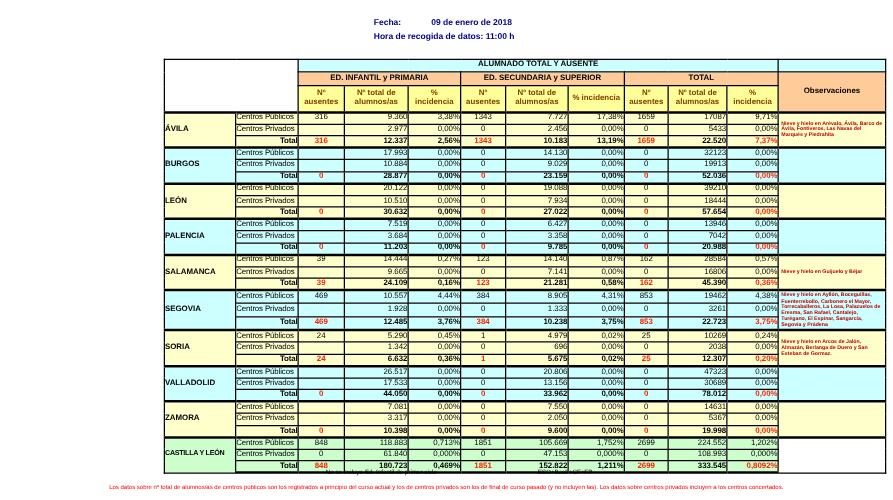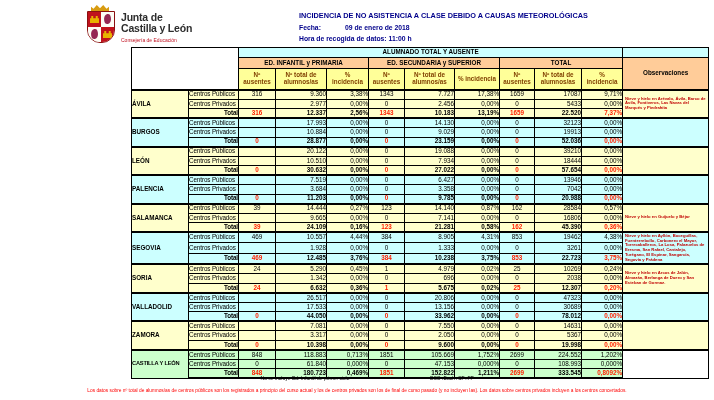--- a/index.html
+++ b/index.html
@@ -61,47 +61,22 @@
   .fn-inf{left:232px;width:146px;}
   .fn-sec{left:400px;width:104px;}
   .rednote{position:absolute;left:15px;top:388px;width:684px;text-align:center;
            font-size:4.8px;color:#FF0000;white-space:nowrap;overflow:hidden;}
 </style>
 </head>
 <body>
 
 <div class="page">
 
-  <div class="logo">
-    <div class="shield-wrap">
-      <div class="crown"></div>
-      <div class="shield">
-        <div class="q red">
-            <div class="castle"></div>
-          </div>
-        <div class="q white">
-            <div class="lion"></div>
-          </div>
-        <div class="q white">
-            <div class="lion"></div>
-          </div>
-        <div class="q red">
-            <div class="castle"></div>
-          </div>
-      </div>
-    </div>
-    <div class="logo-text">
-      <div class="logo-l1">Junta de</div>
-      <div class="logo-l1">Castilla y León</div>
-      <div class="logo-sub">Consejería de Educación</div>
-    </div>
-  </div>
 
   <div class="titles">
-    <div class="t-main">INCIDENCIA DE NO ASISTENCIA A CLASE DEBIDO A CAUSAS METEOROLÓGICAS</div>
     <div class="t-line">
       <span class="fecha-label">Fecha:</span><span>09 de enero de 2018</span>
     </div>
     <div class="t-line">Hora de recogida de datos: 11:00 h</div>
   </div>
 
   <table class="main">
     <colgroup>
       <col style="width:57px">
         <col style="width:50px">

